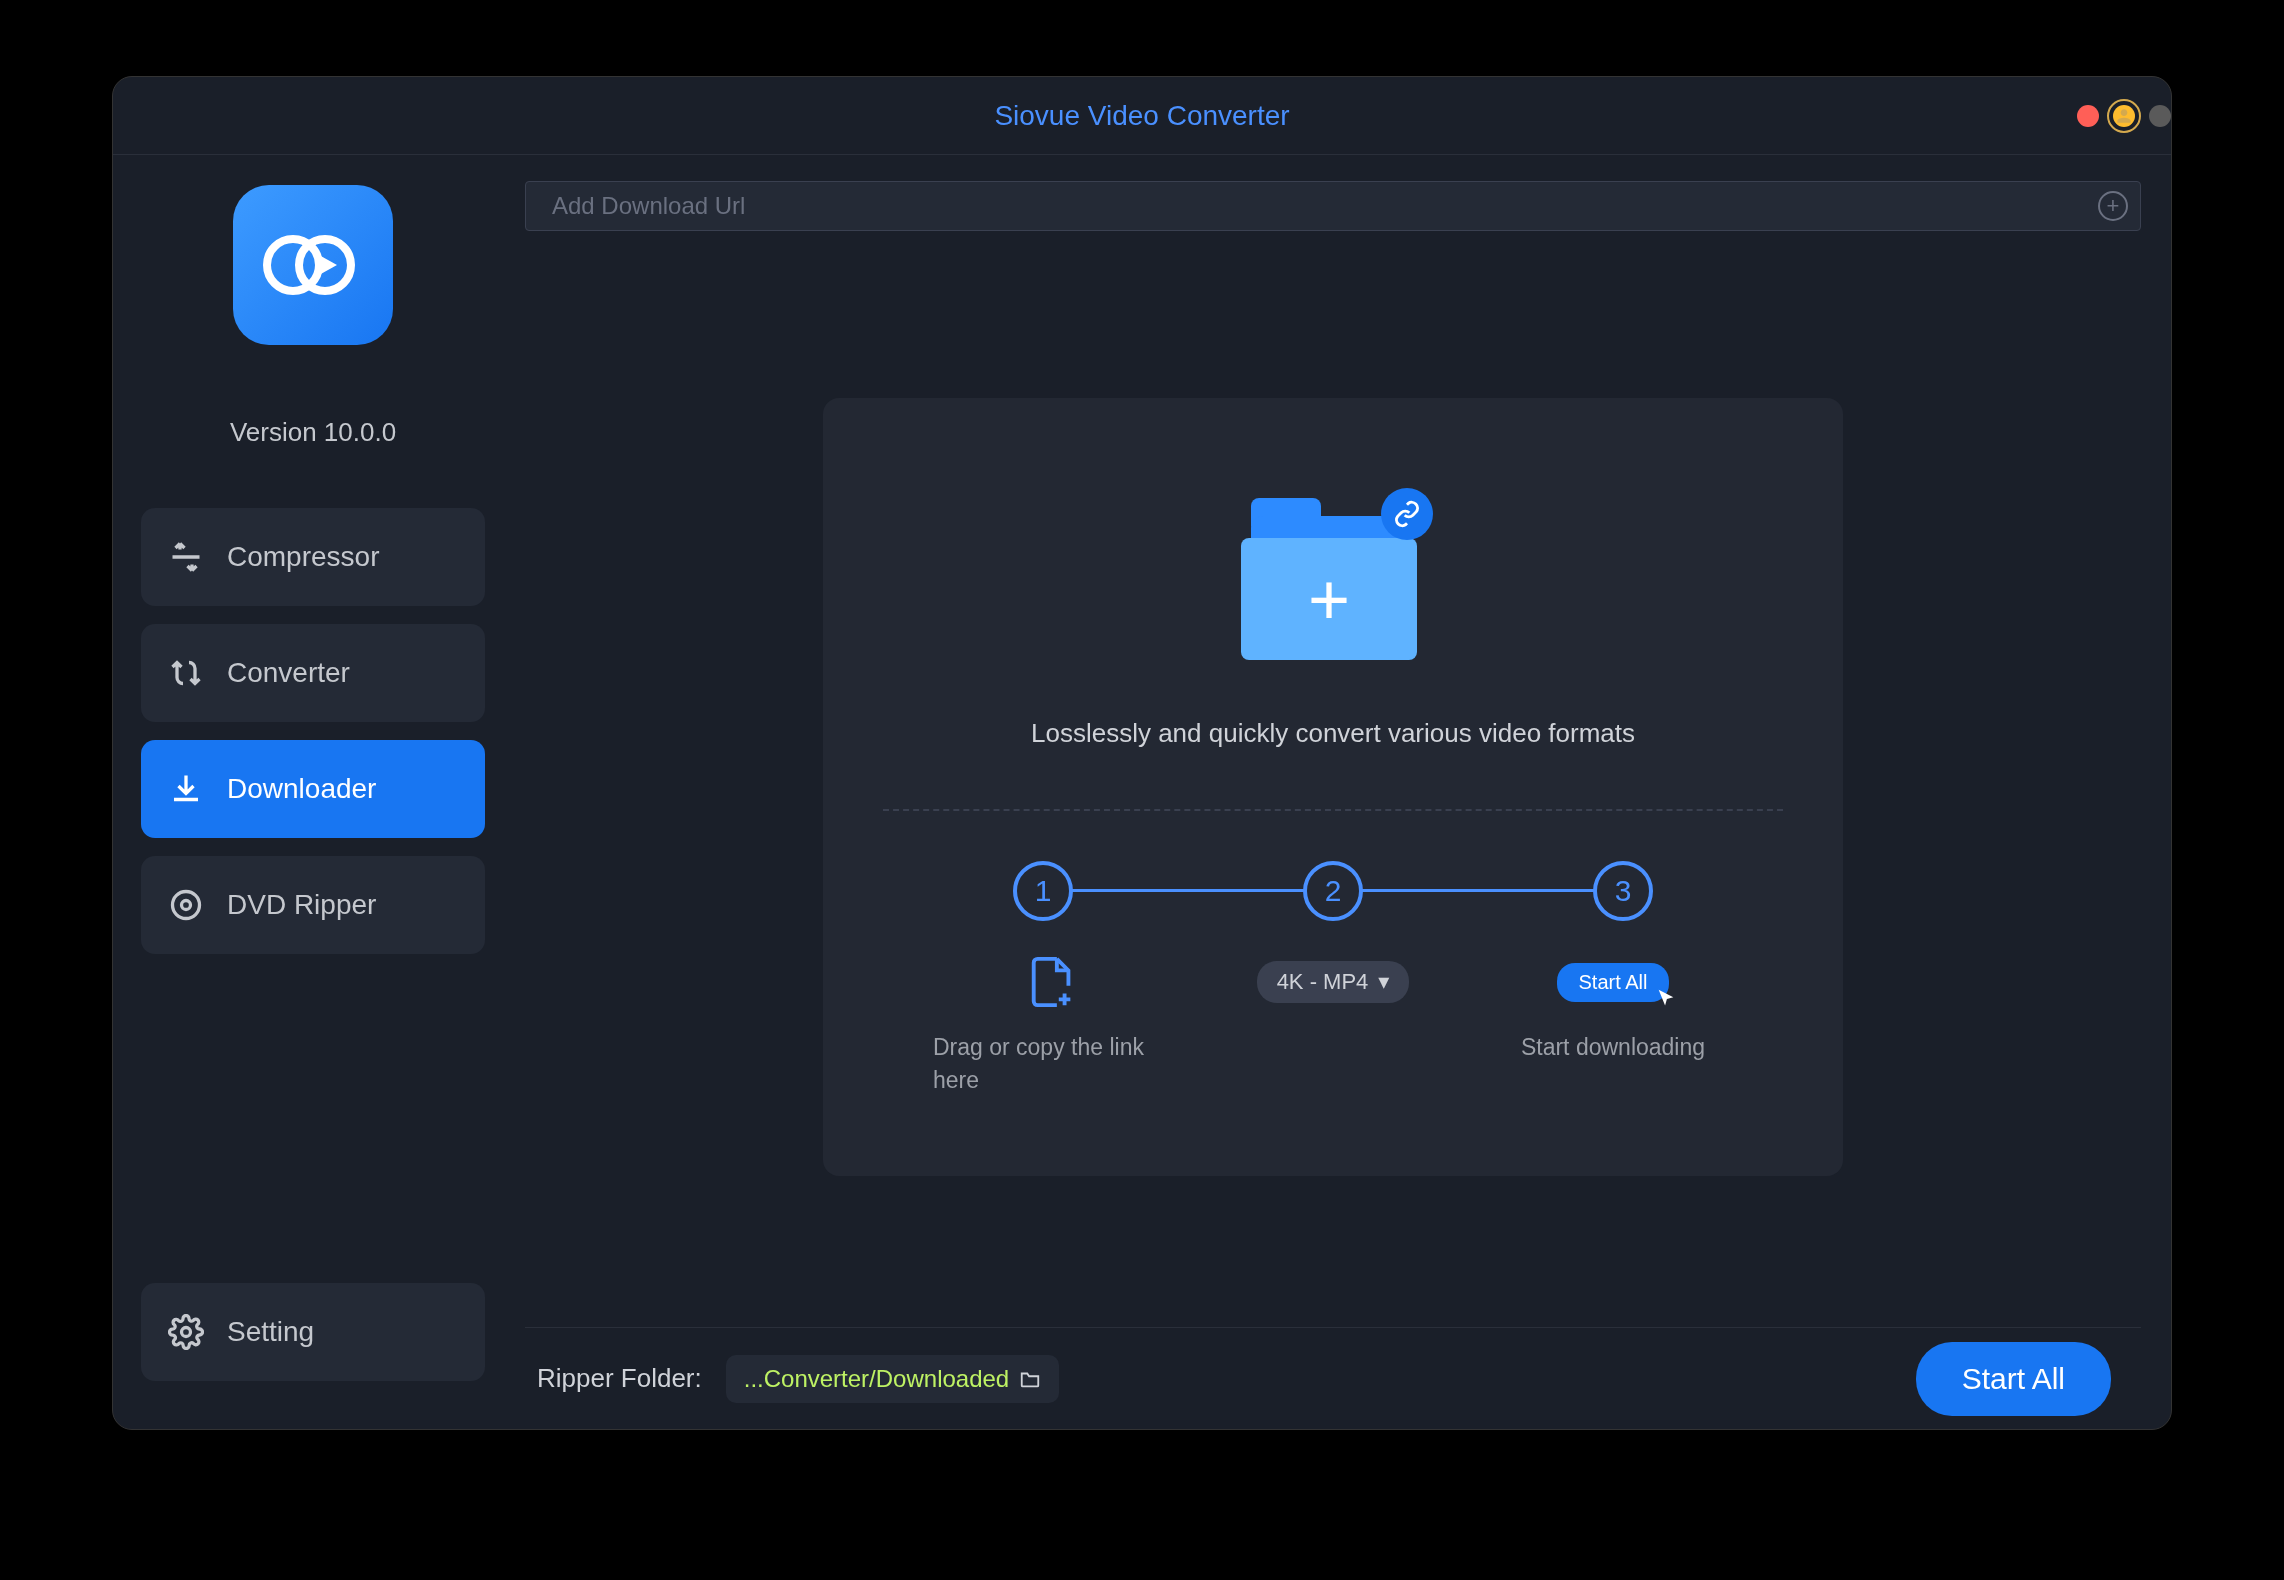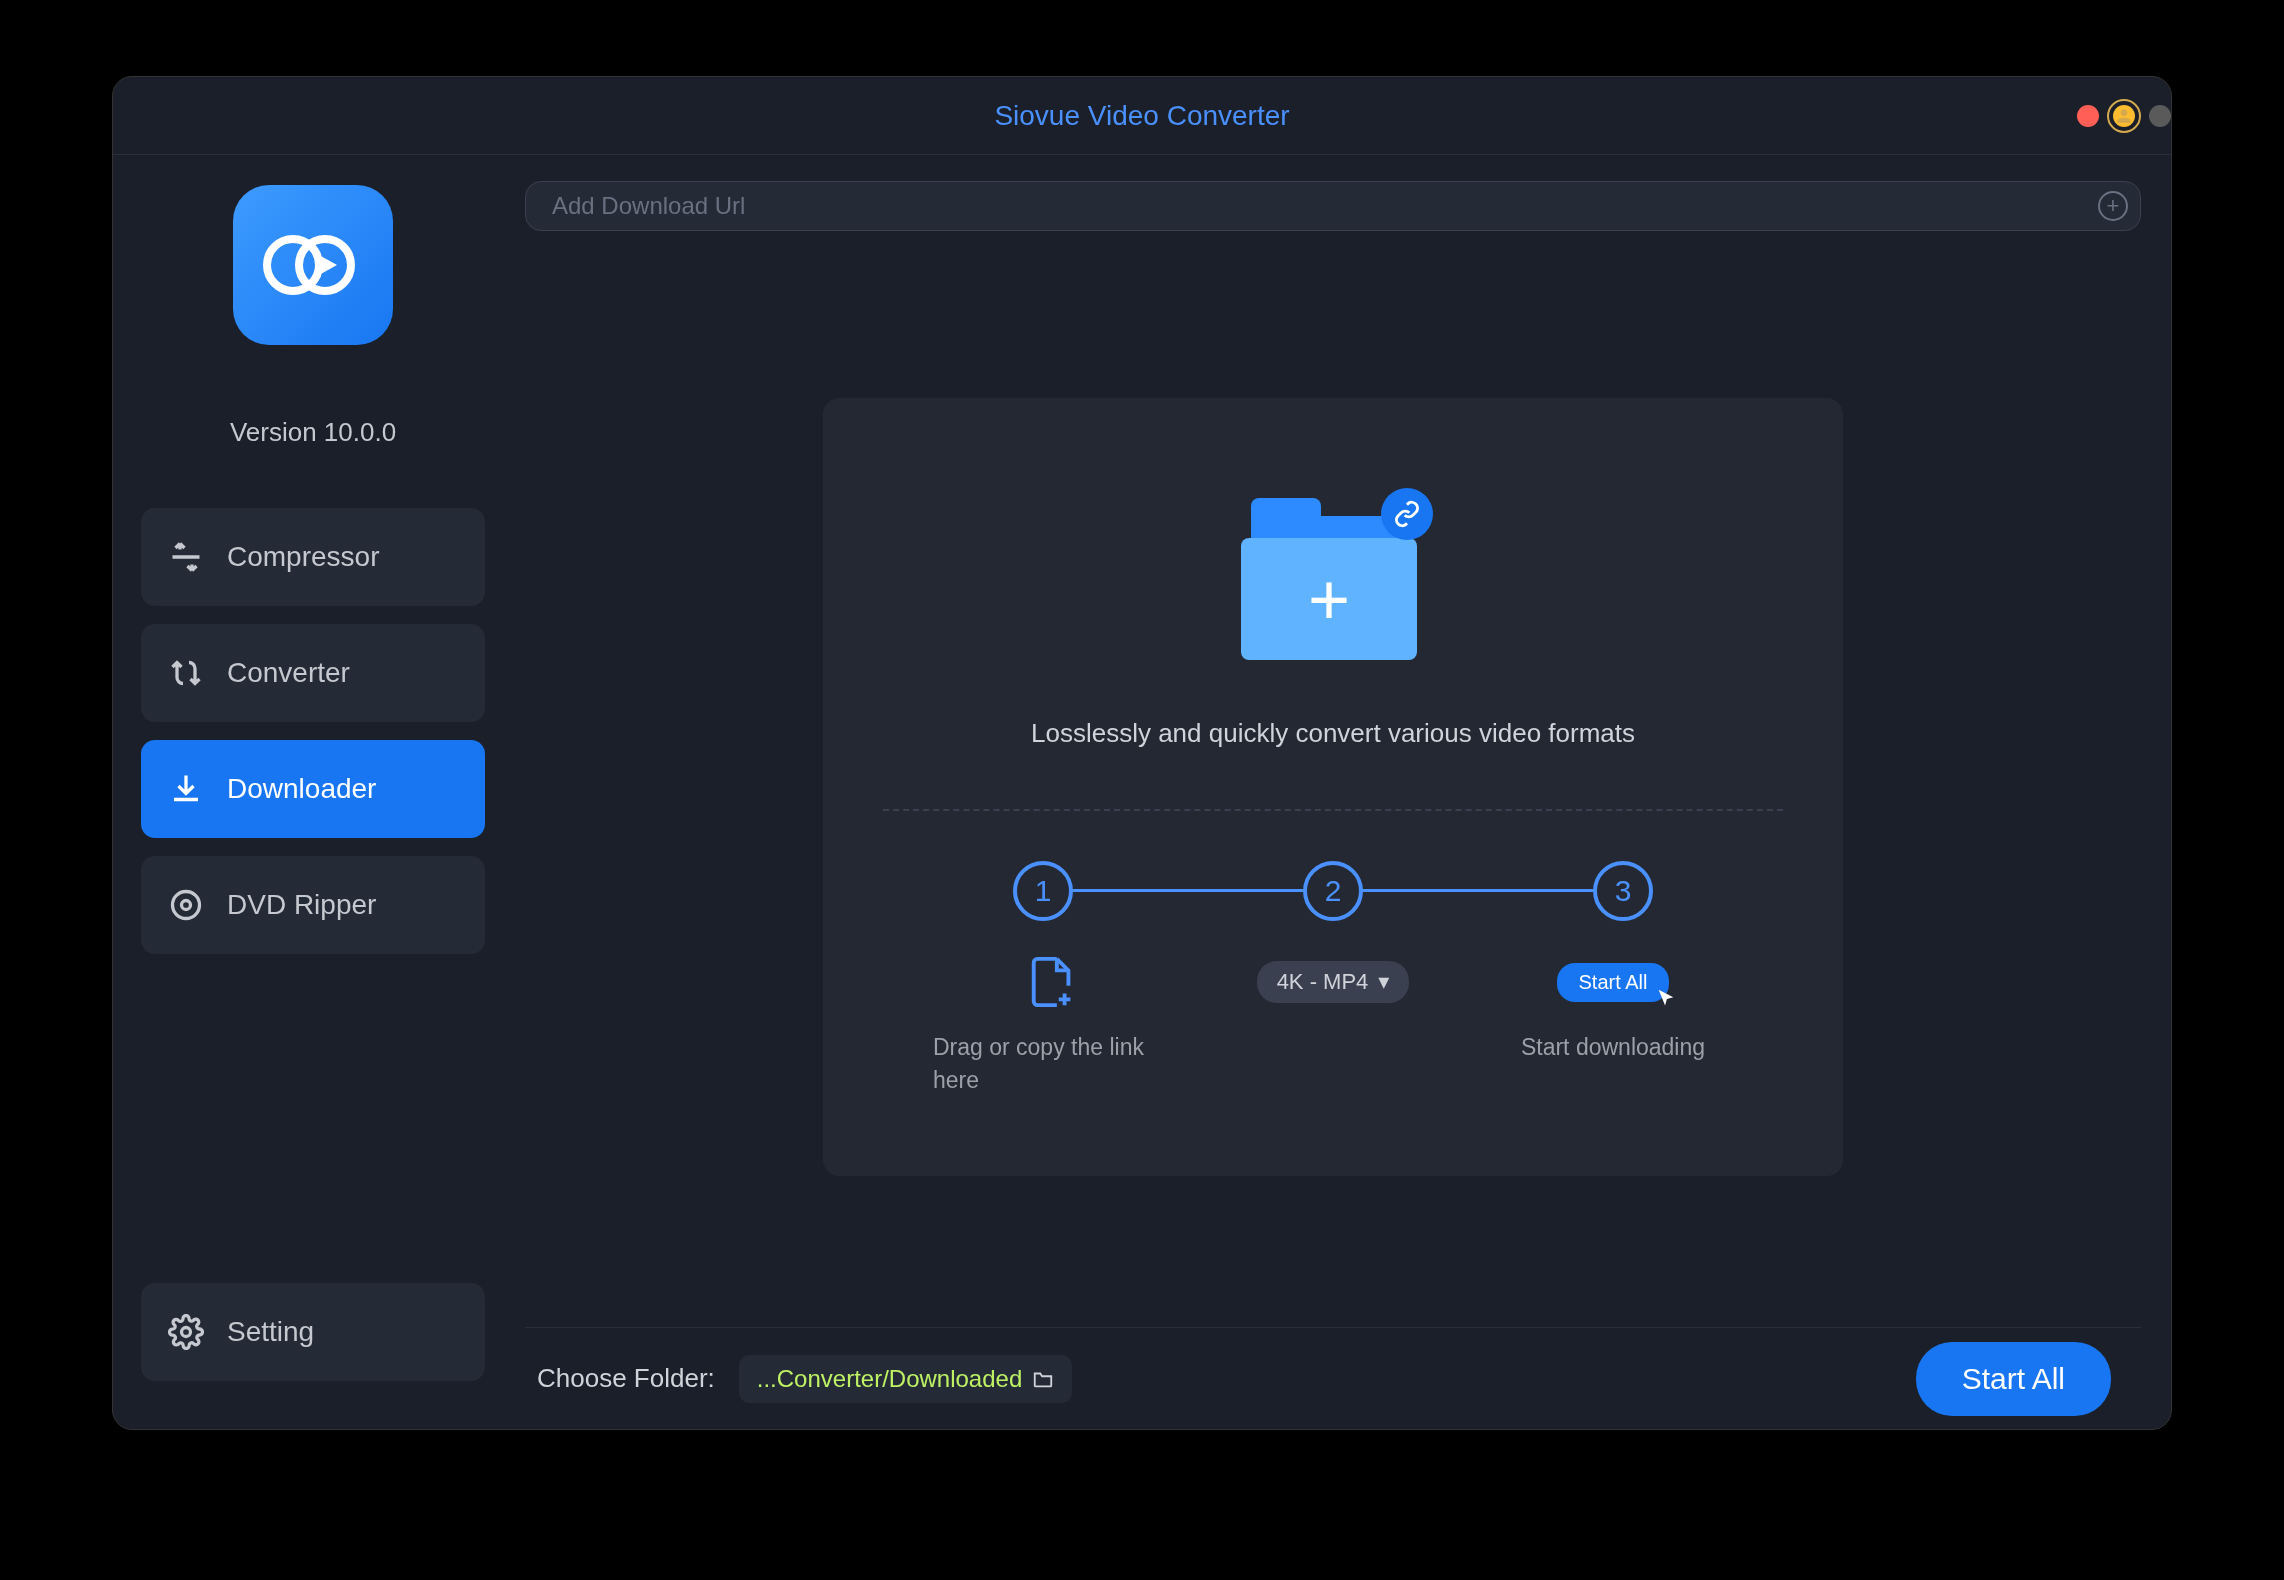--- a/index.html
+++ b/index.html
@@ -17,21 +17,21 @@
 .body { flex: 1; display: flex; }
 .sidebar { width: 400px; padding: 30px 28px; display: flex; flex-direction: column; }
 .logo-section { display: flex; flex-direction: column; align-items: center; margin-bottom: 60px; }
 .logo { width: 160px; height: 160px; background: linear-gradient(135deg, #3d9bff, #1876f2); border-radius: 36px; display: flex; align-items: center; justify-content: center; margin-bottom: 24px; }
 .version { color: #c5c8ce; font-size: 26px; margin-top: 48px; }
 .nav-item { display: flex; align-items: center; gap: 20px; padding: 28px 24px; background: #242a36; border-radius: 14px; margin-bottom: 18px; color: #c5c8ce; font-size: 28px; font-weight: 500; cursor: pointer; }
 .nav-item.active { background: #1876f2; color: #fff; }
 .nav-item .icon { width: 42px; height: 42px; display: flex; align-items: center; justify-content: center; }
 .sidebar-bottom { margin-top: auto; }
 .main { flex: 1; display: flex; flex-direction: column; padding: 26px 30px 0 12px; }
-.url-bar { height: 50px; background: #242a36; border: 1px solid #3a4050; border-radius: 16px; display: flex; align-items: center; padding: 0 12px 0 26px; margin-bottom: 16px; }
+.url-bar { height: 50px; background: #242a36; border: 1px solid #3a4050; border-radius: 4px; display: flex; align-items: center; padding: 0 12px 0 26px; margin-bottom: 16px; }
 .url-input { flex: 1; background: transparent; border: none; color: #6a7080; font-size: 24px; outline: none; }
 .url-input::placeholder { color: #6a7080; }
 .add-btn { width: 30px; height: 30px; border: 2px solid #6a7080; border-radius: 50%; display: flex; align-items: center; justify-content: center; color: #6a7080; font-size: 22px; cursor: pointer; }
 .content { flex: 1; display: flex; align-items: center; justify-content: center; }
 .card { width: 1020px; background: #232833; border-radius: 16px; padding: 90px 60px 80px; display: flex; flex-direction: column; align-items: center; }
 .folder-illustration { position: relative; width: 200px; height: 180px; margin-bottom: 50px; }
 .folder-back { position: absolute; top: 28px; left: 18px; width: 160px; height: 140px; background: #2d8bff; border-radius: 12px 12px 6px 6px; }
 .folder-tab { position: absolute; top: 10px; left: 18px; width: 70px; height: 28px; background: #2d8bff; border-radius: 8px 8px 0 0; }
 .folder-front { position: absolute; top: 50px; left: 8px; width: 176px; height: 122px; background: #5fb3ff; border-radius: 8px; display: flex; align-items: center; justify-content: center; }
 .folder-plus { color: #fff; font-size: 72px; font-weight: 300; }
@@ -199,21 +199,21 @@
                     </svg>
                 </div>
               </div>
               <div class="step-desc">Start downloading</div>
             </div>
           </div>
         </div>
       </div>
 
       <div class="footer">
-        <div class="output-label">Choose Folder:</div>
+        <div class="output-label">Ripper Folder:</div>
         <div class="output-path">
           <span>...Converter/Downloaded</span>
           <svg width="22" height="20" viewBox="0 0 24 20" fill="none" stroke="#d0d3d9" stroke-width="2">
               <path d="M3 4h6l2 3h10v10a1 1 0 01-1 1H4a1 1 0 01-1-1V4z"></path>
             </svg>
         </div>
         <button class="start-btn">Start All</button>
       </div>
     </div>
   </div>

